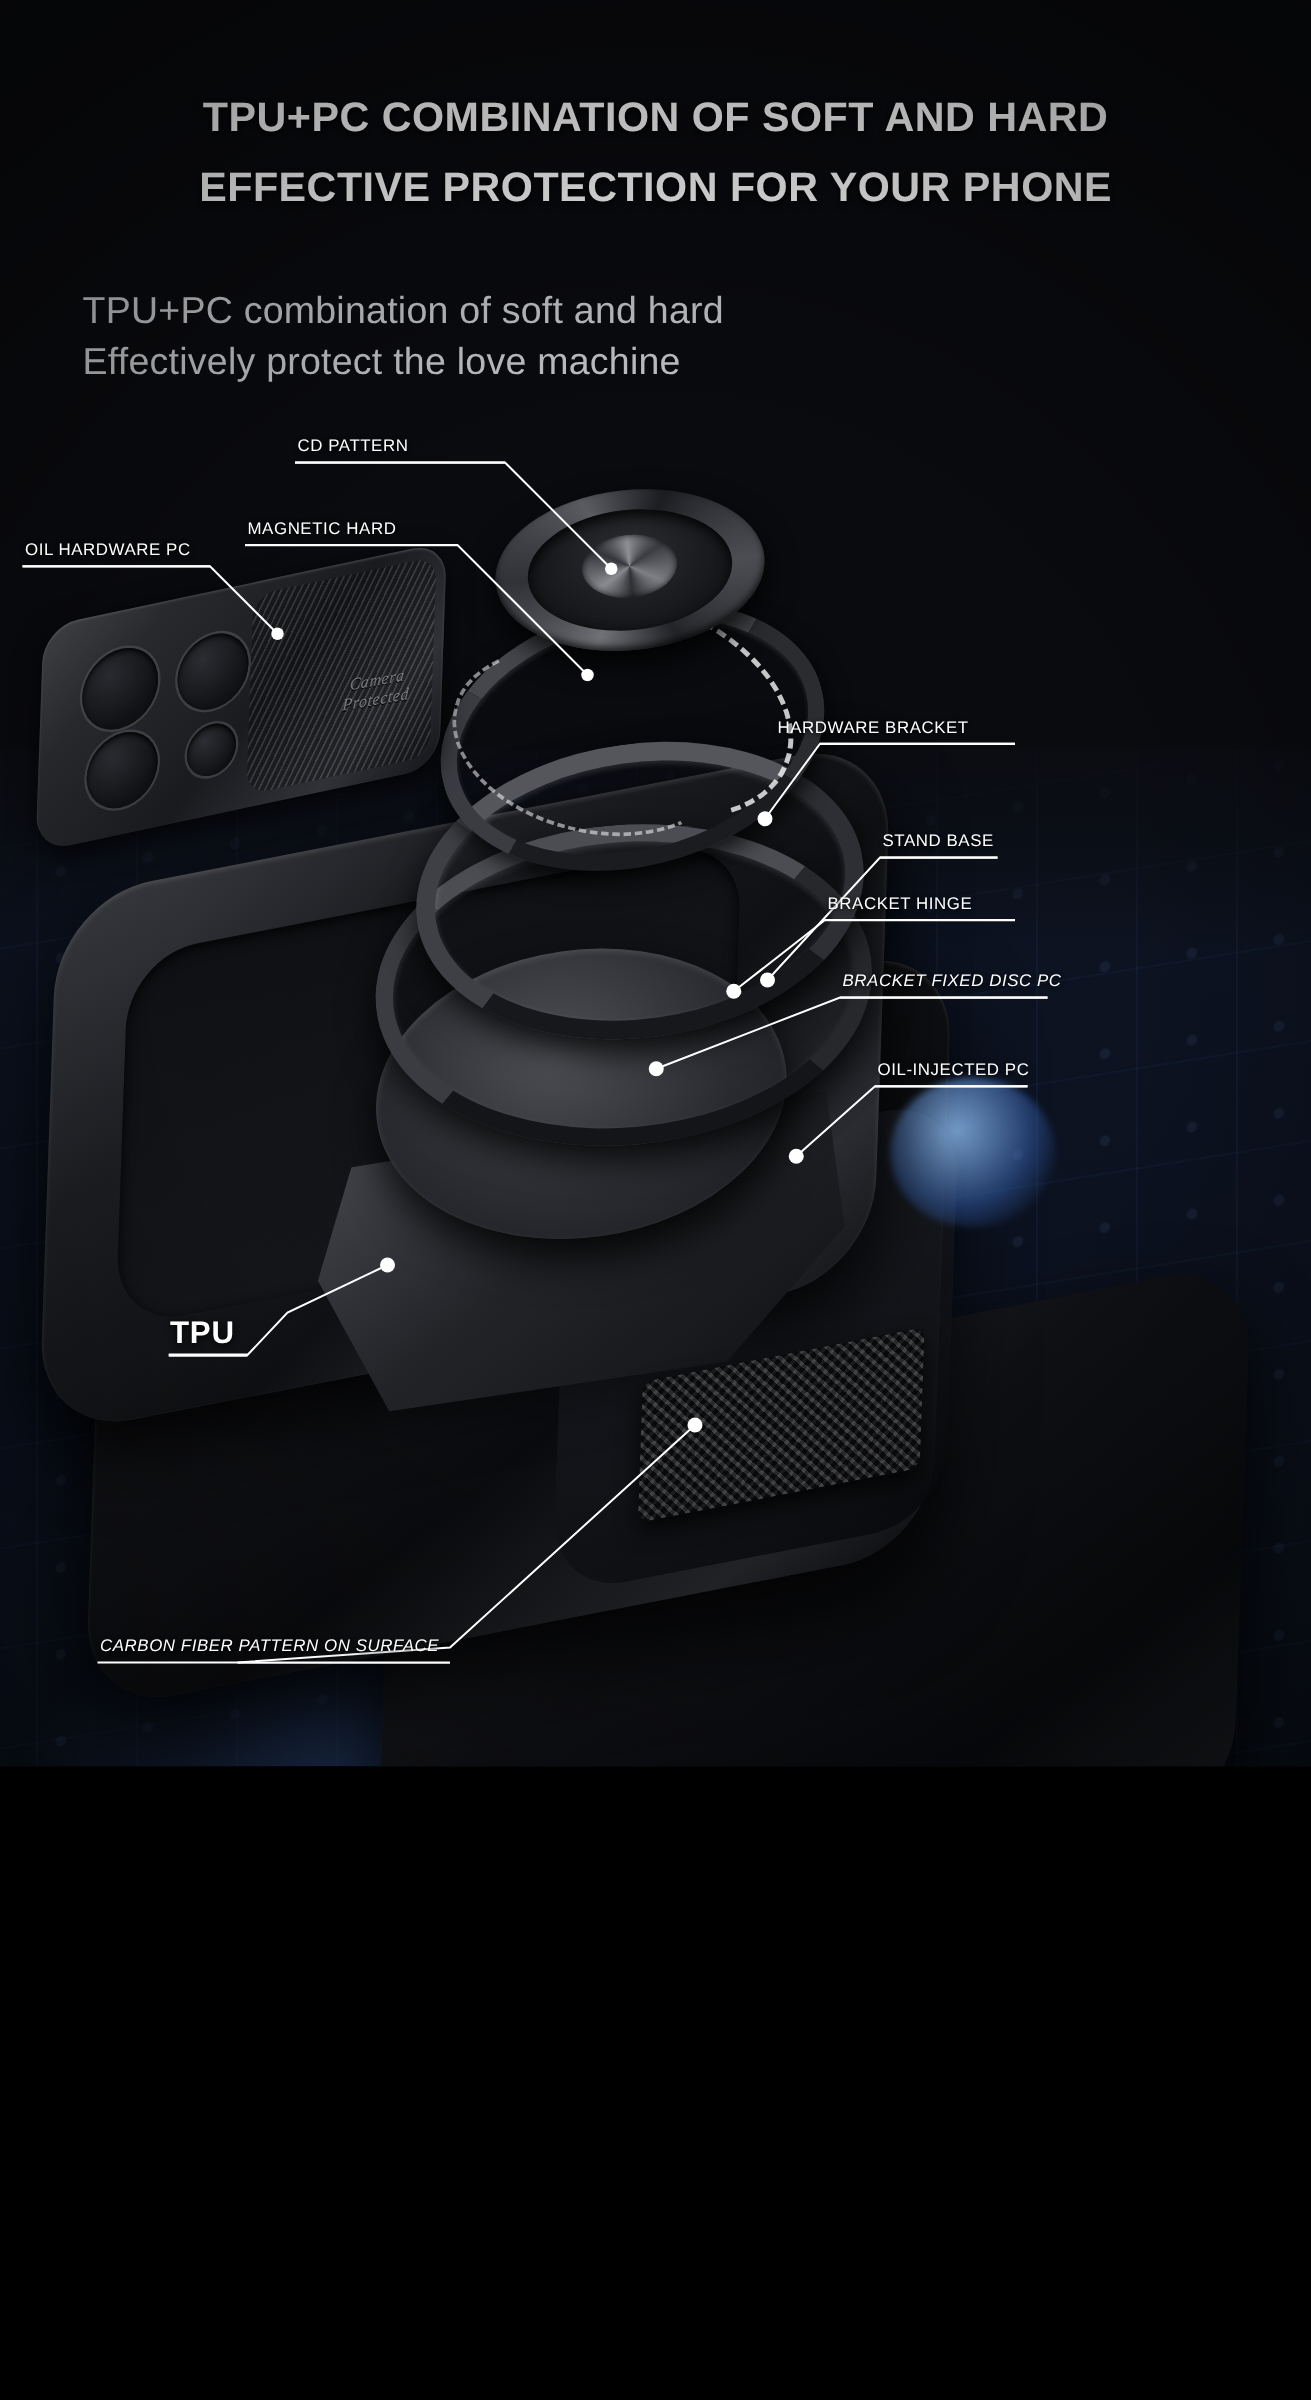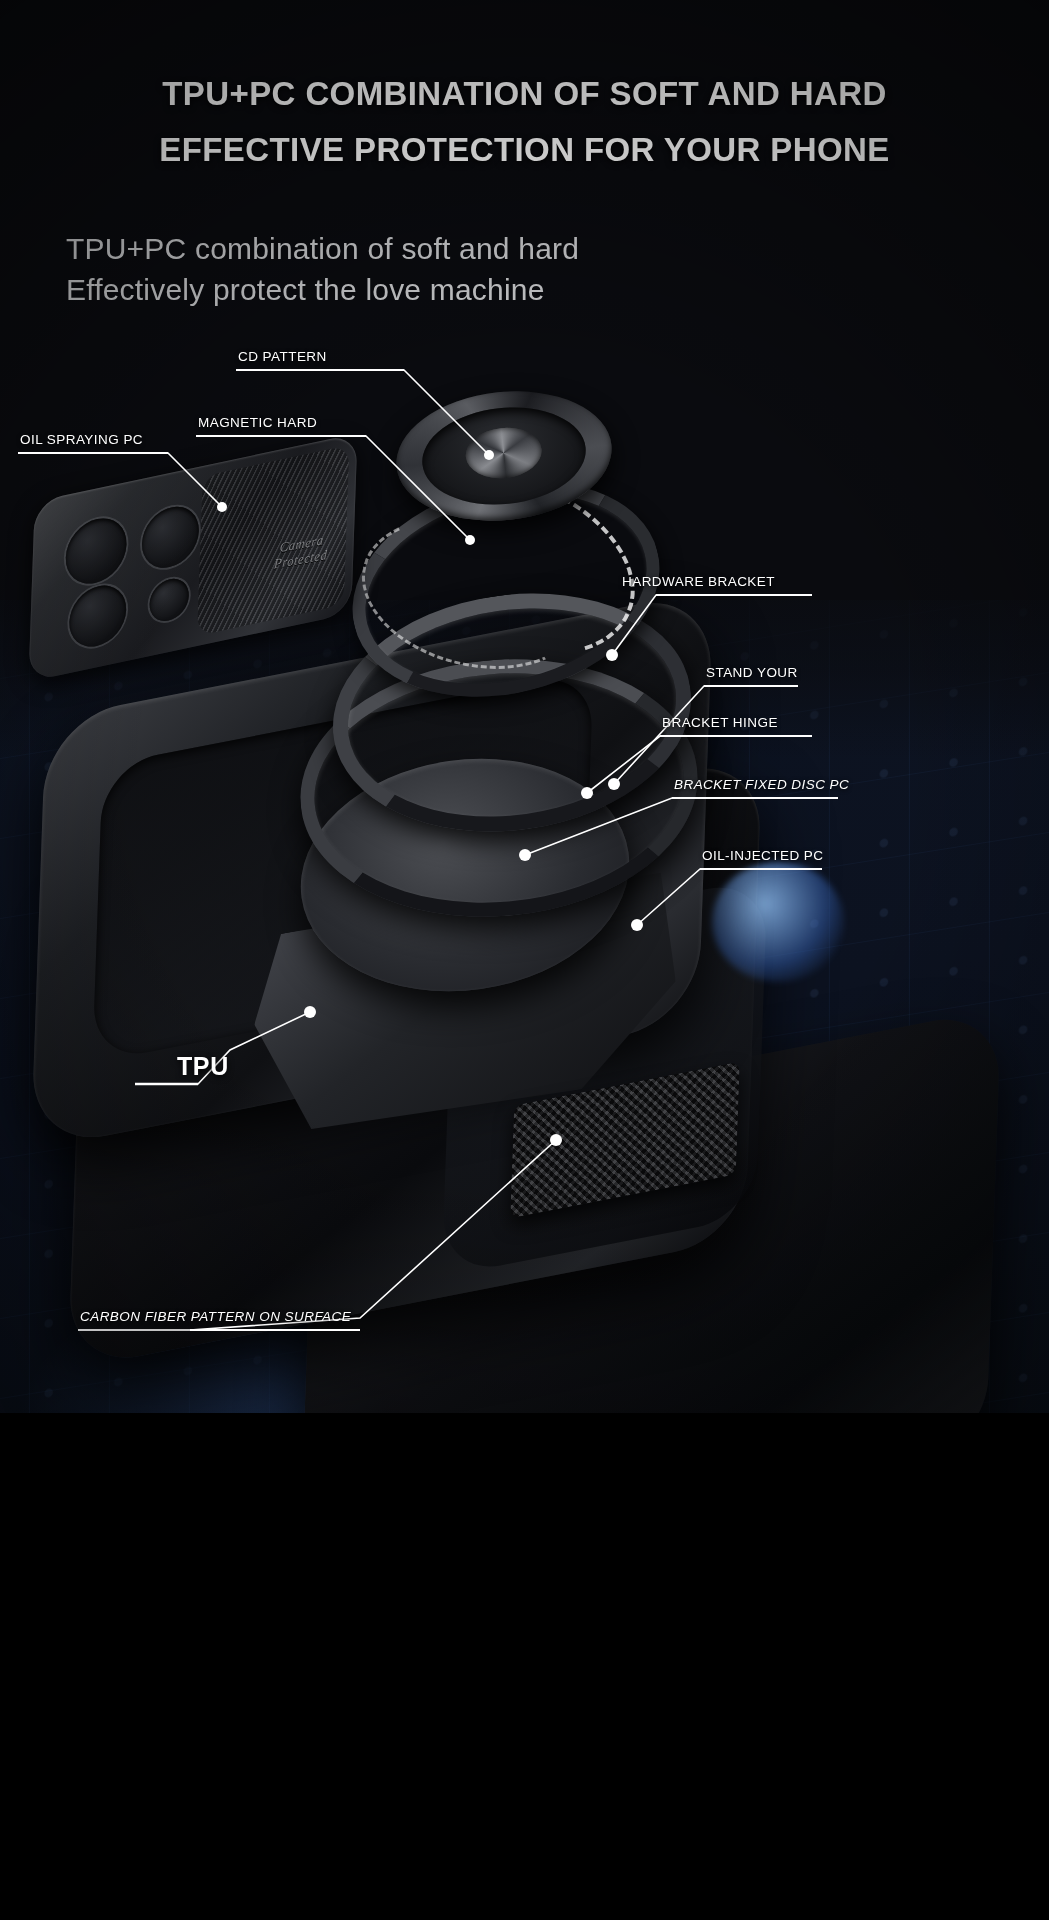--- a/index.html
+++ b/index.html
@@ -506,29 +506,29 @@
       <circle cx="637" cy="925" r="6"></circle>
       <circle cx="310" cy="1012" r="6"></circle>
       <circle cx="556" cy="1140" r="6"></circle>
     </g>
   </svg>
 
   <div class="label" style="left:238px; top:349px;">CD PATTERN</div>
 
   <div class="label" style="left:198px; top:415px;">MAGNETIC HARD</div>
 
-  <div class="label" style="left:20px; top:432px;">OIL SPRAYING PC</div>
+  <div class="label" style="left:20px; top:432px;">OIL HARDWARE PC</div>
 
   <div class="label" style="left:622px; top:574px;">HARDWARE BRACKET</div>
 
-  <div class="label" style="left:706px; top:665px;">STAND YOUR</div>
+  <div class="label" style="left:706px; top:665px;">STAND BASE</div>
 
   <div class="label" style="left:662px; top:715px;">BRACKET HINGE</div>
 
   <div class="label" style="left:674px; top:777px;font-style:italic;">BRACKET FIXED DISC PC</div>
 
   <div class="label" style="left:702px; top:848px;">OIL-INJECTED PC</div>
 
-  <div class="label-tpu" style="left:136px; top:1052px;margin-left:41px;">TPU</div>
+  <div class="label-tpu" style="left:136px; top:1052px;">TPU</div>
 
   <div class="label" style="left:80px; top:1309px;font-style:italic;">CARBON FIBER PATTERN ON SURFACE</div>
 
 </div>
 
 </body></html>

